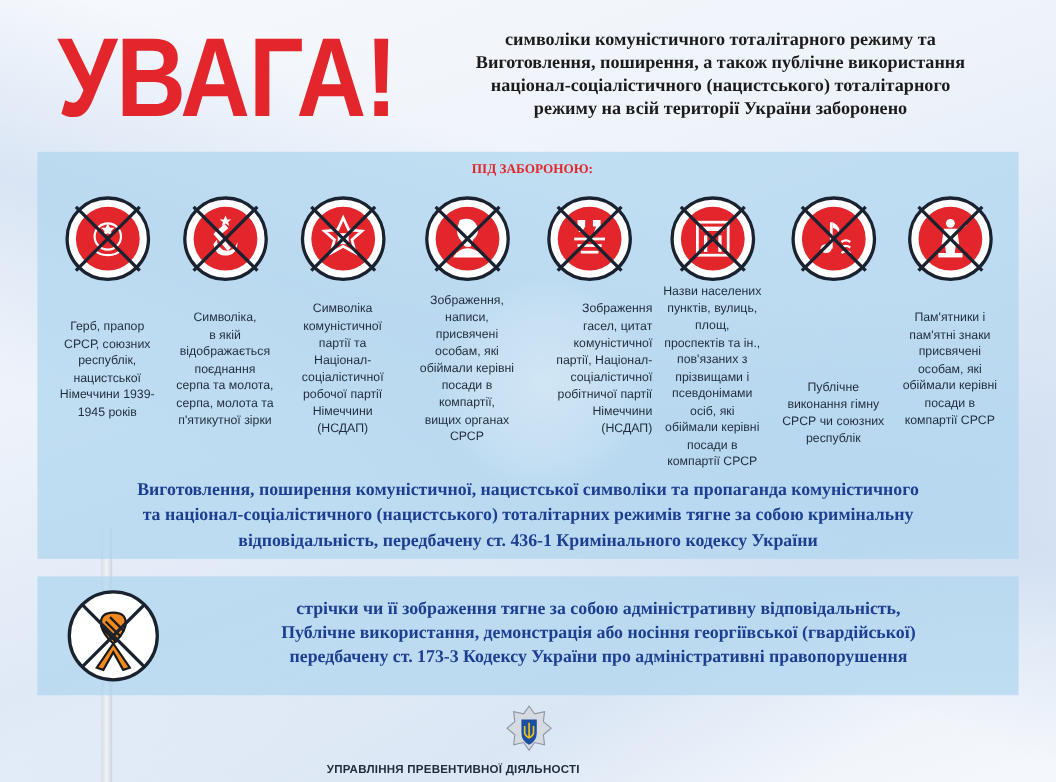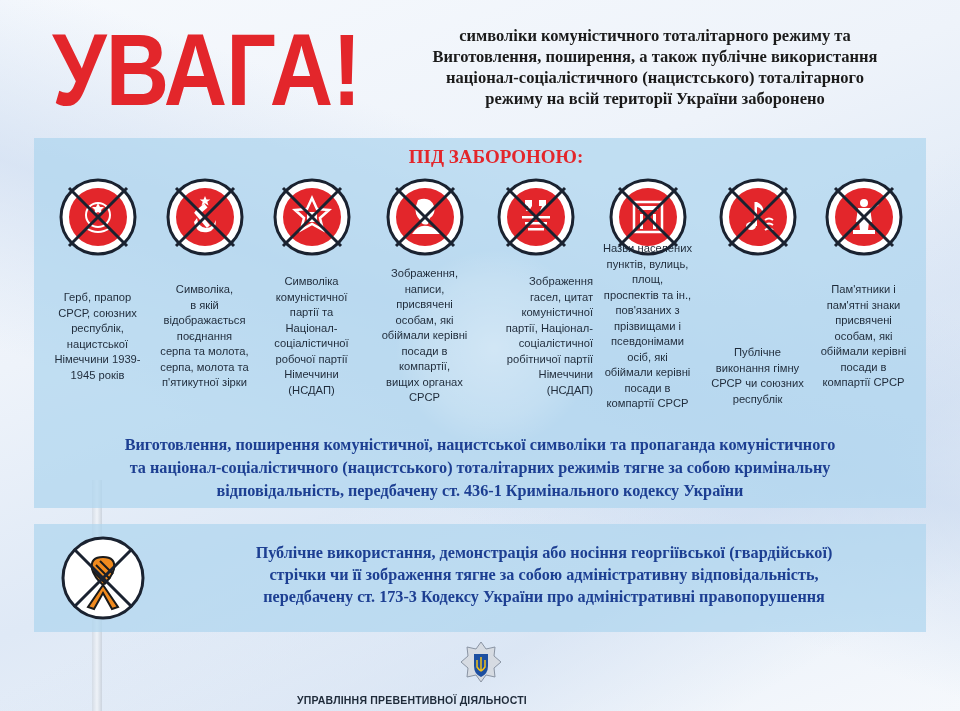--- a/index.html
+++ b/index.html
@@ -34,24 +34,24 @@
     font-family: "Liberation Serif", serif; font-weight: bold;
     font-size: 16.5px; line-height: 21px; color: #1b1b1b;
     text-align: center; z-index: 2;
   }
   .panel-main {
     position: absolute; left: 34px; top: 138px; width: 892px; height: 370px;
     background: rgba(174, 214, 238, 0.72);
     z-index: 1;
   }
   .panel-heading {
-    position: absolute; left: 16px; top: 8px; width: 100%;
+    position: absolute; left: 4px; top: 8px; width: 100%;
     text-align: center;
     font-family: "Liberation Serif", serif; font-weight: bold;
-    font-size: 19px; color: #e3262b;
+    font-size: 12px; color: #e3262b;
   }
   .emblem-watermark {
     position: absolute; left: 360px; top: 110px; width: 200px; height: 200px;
     border-radius: 50%;
     background: radial-gradient(circle, rgba(255,255,255,0.35) 0%, rgba(255,255,255,0.15) 50%, rgba(255,255,255,0) 70%);
   }
   .symbol {
     position: absolute; width: 115px; text-align: center;
   }
   .ban-icon {
@@ -225,21 +225,21 @@
     <svg class="ban-icon" viewBox="0 0 82 82">
       <circle cx="41" cy="41" r="37" fill="#fff" stroke="#1a2230" stroke-width="3"></circle>
       <circle cx="41" cy="41" r="29" fill="#e3262b"></circle>
       <rect x="27" y="26" width="28" height="30" fill="none" stroke="#fff" stroke-width="2.5"></rect>
       <rect x="31" y="30" width="20" height="4" fill="#fff"></rect>
       <rect x="33" y="38" width="3" height="15" fill="#fff"></rect>
       <rect x="46" y="38" width="3" height="15" fill="#fff"></rect>
       <line x1="12" y1="12" x2="70" y2="70" stroke="#1a2230" stroke-width="3"></line>
       <line x1="70" y1="12" x2="12" y2="70" stroke="#1a2230" stroke-width="3"></line>
     </svg>
-    <div class="symbol-text" style="top:65px;">
+    <div class="symbol-text" style="top:82px;">
       <div>Назви населених</div>
       <div>пунктів, вулиць,</div>
       <div>площ,</div>
       <div>проспектів та ін.,</div>
       <div>пов'язаних з</div>
       <div>прізвищами і</div>
       <div>псевдонімами</div>
       <div>осіб, які</div>
       <div>обіймали керівні</div>
       <div>посади в</div>
@@ -297,22 +297,22 @@
 
 <div class="panel-ribbon">
   <svg class="ribbon-icon" viewBox="0 0 86 86">
     <circle cx="43" cy="43" r="40" fill="#fff" stroke="#1a2230" stroke-width="3"></circle>
     <path d="M43 22 Q30 22 32 34 Q34 42 43 50 L28 72 L34 74 L43 58 L52 74 L58 72 L43 50 Q52 42 54 34 Q56 22 43 22z" fill="#f08a1e" stroke="#1a1a1a" stroke-width="2"></path>
     <path d="M36 30 L50 44 M40 26 L53 39 M33 36 L46 49" stroke="#1a1a1a" stroke-width="2"></path>
     <line x1="14" y1="14" x2="72" y2="72" stroke="#1a2230" stroke-width="3"></line>
     <line x1="72" y1="14" x2="14" y2="72" stroke="#1a2230" stroke-width="3"></line>
   </svg>
   <div class="ribbon-note">
+    <div>стрічки чи її зображення тягне за собою адміністративну відповідальність,</div>
     <div>Публічне використання, демонстрація або носіння георгіївської (гвардійської)</div>
-    <div>стрічки чи її зображення тягне за собою адміністративну відповідальність,</div>
     <div>передбачену ст. 173-3 Кодексу України про адміністративні правопорушення</div>
   </div>
 </div>
 
 <svg class="footer-logo" viewBox="0 0 44 50">
   <path d="M22 2 L27 9 L36 7 L35 16 L42 22 L35 28 L36 37 L27 35 L22 42 L17 35 L8 37 L9 28 L2 22 L9 16 L8 7 L17 9z" fill="#d6dbe2" stroke="#8a94a3" stroke-width="1"></path>
   <path d="M15 14 h14 v12 q0 8 -7 11 q-7 -3 -7 -11z" fill="#1d4fa0"></path>
   <path d="M22 17 v14 M18 20 v7 q2 3 4 4 M26 20 v7 q-2 3 -4 4" stroke="#f2c21a" stroke-width="1.5" fill="none"></path>
 </svg>
 <div class="footer-text">УПРАВЛІННЯ ПРЕВЕНТИВНОЇ ДІЯЛЬНОСТІ</div>

